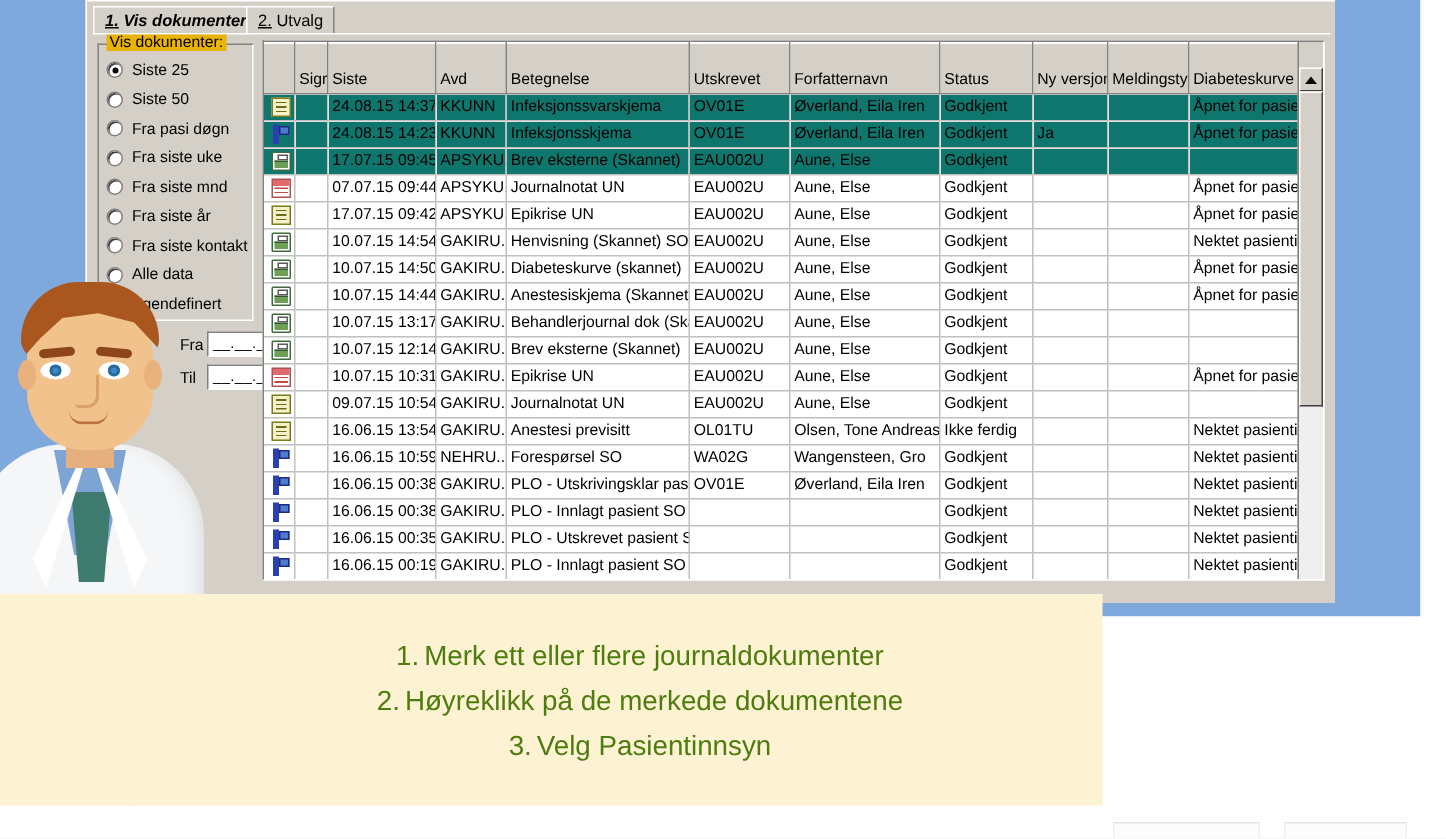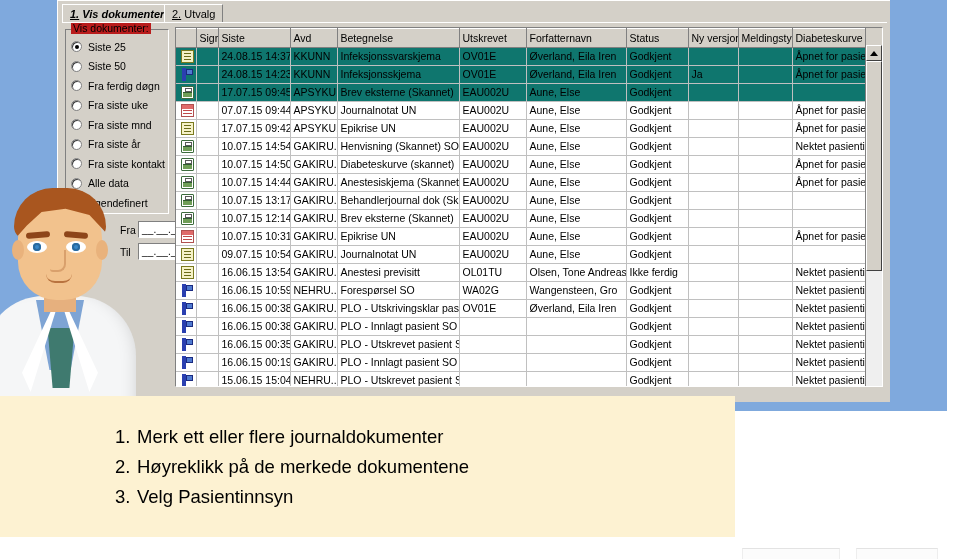--- a/index.html
+++ b/index.html
@@ -82,21 +82,21 @@
     left: 7px; top: 28px;
     width: 104px; height: 185px;
     border: 1px solid #ffffff;
     border-top-color: #808080;
     border-left-color: #808080;
     box-sizing: border-box;
   }
   .groupbox-title {
     position: absolute;
     left: 13px; top: 22px;
-    background: #b91c1c;
+    background: #eab308;
     padding: 0 2px;
     font-size: 10.5px;
     color: #000;
     line-height: 11px;
   }
   .radio-list {
     position: absolute;
     left: 13px; top: 36px;
     width: 100px;
   }
@@ -250,21 +250,21 @@
     font-size: 10.5px;
     color: #000;
   }
   table.grid th {
     background: #d4d0c8;
     border-right: 1px solid #808080;
     border-bottom: 1px solid #808080;
     border-top: 1px solid #ffffff;
     font-weight: normal;
     text-align: left;
-    padding: 1px 0 1px 3px;
+    padding: 16px 0 1px 3px;
     height: 16px;
     font-size: 10.5px;
     overflow: hidden;
     white-space: nowrap;
   }
   table.grid td {
     border-right: 1px solid #c0c0c0;
     border-bottom: 1px solid #c0c0c0;
     padding: 1px 0 1px 3px;
     height: 15px;
@@ -487,23 +487,24 @@
   }
   .callout ol {
     margin: 0;
     padding: 26px 0 0 30px;
     list-style: none;
     counter-reset: step;
   }
   .callout li {
     counter-increment: step;
     font-size: 18.5px;
-    color: #000000;
+    color: #4d7c0f;
     line-height: 30px;
     white-space: nowrap;
+    text-align: center;
   }
   .callout li::before {
     content: counter(step) ".";
     display: inline-block;
     width: 22px;
   }
 
   
   .navbtn {
     position: absolute;
@@ -552,21 +553,21 @@
         <div class="radio-row checked">
           <span class="radio-mark"></span>
           <span class="radio-label">Siste 25</span>
         </div>
         <div class="radio-row">
           <span class="radio-mark"></span>
           <span class="radio-label">Siste 50</span>
         </div>
         <div class="radio-row">
           <span class="radio-mark"></span>
-          <span class="radio-label">Fra ferdig døgn</span>
+          <span class="radio-label">Fra pasi døgn</span>
         </div>
         <div class="radio-row">
           <span class="radio-mark"></span>
           <span class="radio-label">Fra siste uke</span>
         </div>
         <div class="radio-row">
           <span class="radio-mark"></span>
           <span class="radio-label">Fra siste mnd</span>
         </div>
         <div class="radio-row">

